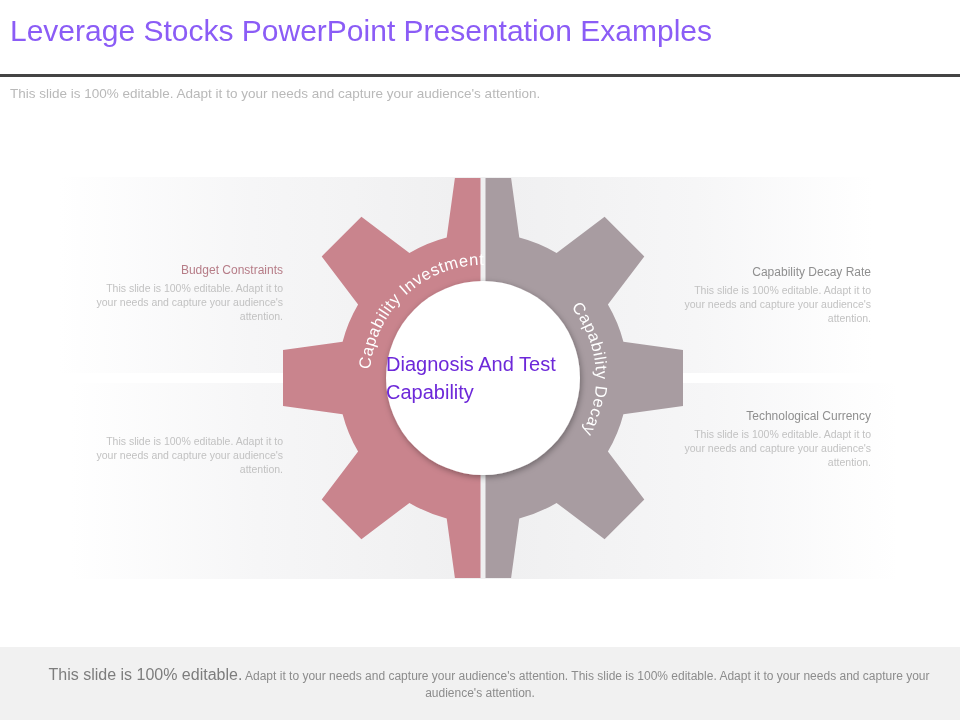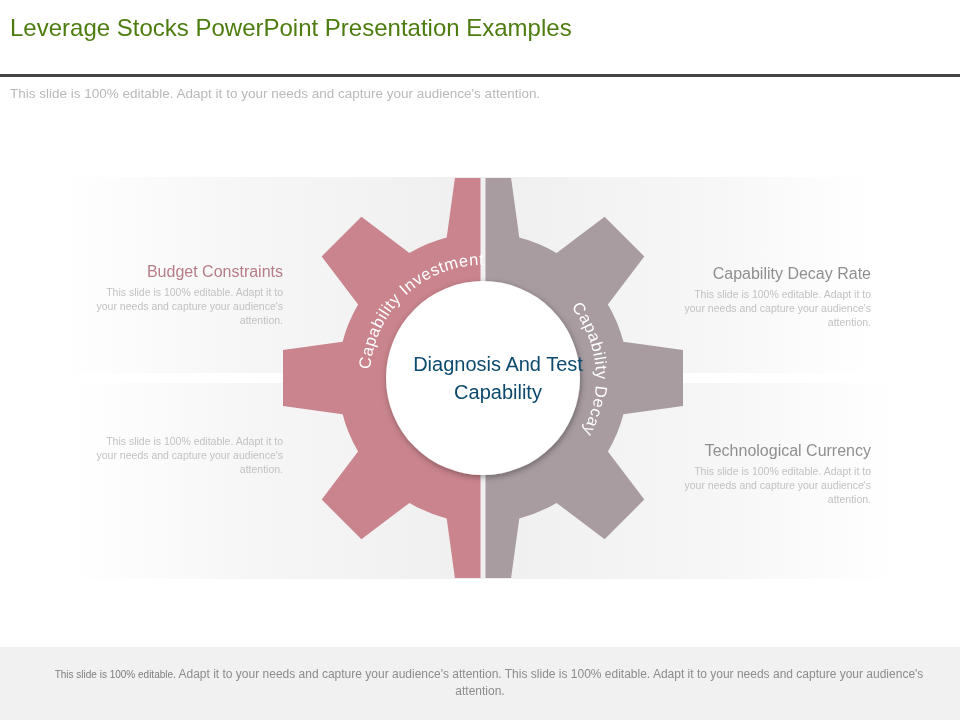--- a/index.html
+++ b/index.html
@@ -3,64 +3,64 @@
 <meta charset="utf-8">
 <style>
   html, body { margin: 0; padding: 0; }
   body {
     width: 960px; height: 720px; position: relative; overflow: hidden;
     background: #ffffff;
     font-family: "Liberation Sans", "DejaVu Sans", sans-serif;
   }
   .title {
     position: absolute; left: 10px; top: 14px;
-    font-size: 24px; color: #4d7c0f; letter-spacing: 0px; white-space: nowrap;
+    font-size: 30px; color: #8b5cf6; letter-spacing: 0px; white-space: nowrap;
   }
   .rule {
     position: absolute; left: 0; top: 74px; width: 960px; height: 3px; background: #444444;
   }
   .subtitle {
     position: absolute; left: 10px; top: 86px;
     font-size: 13.5px; color: #b9b9b9; white-space: nowrap;
   }
   .panel { position: absolute; }
   .panel.lt { left: 58px; top: 177px; width: 430px; height: 196px;
     background: linear-gradient(to right, #ffffff 0%, #f6f6f7 45%, #efeff0 100%); }
   .panel.lb { left: 70px; top: 383px; width: 418px; height: 196px;
     background: linear-gradient(to right, #ffffff 0%, #f6f6f7 45%, #efeff0 100%); }
   .panel.rt { left: 478px; top: 177px; width: 395px; height: 196px;
     background: linear-gradient(to left, #ffffff 0%, #f6f6f7 45%, #efeff0 100%); }
   .panel.rb { left: 478px; top: 383px; width: 420px; height: 196px;
     background: linear-gradient(to left, #ffffff 0%, #f6f6f7 45%, #efeff0 100%); }
 
   .item { position: absolute; width: 200px; }
-  .item .head { font-size: 16px; white-space: nowrap; }
+  .item .head { font-size: 12px; white-space: nowrap; }
   .item .body { font-size: 10.5px; line-height: 14px; color: #c2c2c2; margin-top: 4px; }
   .item.left { text-align: right; }
   .item.left .head { color: #b67c87; }
   .item.right { text-align: right; }
   .item.right .head { color: #8f8f8f; }
   #item-tl { left: 83px; top: 263px; }
   #item-bl { left: 83px; top: 430px; }
   #item-tr { left: 671px; top: 265px; }
-  #item-br { left: 671px; top: 442px; }
+  #item-br { left: 671px; top: 409px; }
 
   #gear { position: absolute; left: 0; top: 0; }
 
   .center-label {
-    position: absolute; left: 408px; top: 350px; width: 180px; text-align: center;
-    font-size: 20px; line-height: 28px; color: #0c4a6e;
+    position: absolute; left: 386px; top: 350px; width: 180px; text-align: left;
+    font-size: 20px; line-height: 28px; color: #6d28d9;
   }
 
   .footer {
     position: absolute; left: 0; top: 647px; width: 960px; height: 73px; background: #f1f1f1;
     text-align: center; box-sizing: border-box; padding: 19px 18px 0 18px;
     color: #8c8c8c; font-size: 12px; line-height: 17px;
   }
-  .footer .lead { font-size: 10px; color: #7d7d7d; margin-left: 18px; }
+  .footer .lead { font-size: 16px; color: #7d7d7d; margin-left: 18px; }
 </style>
 </head>
 <body>
 
 <div class="title">Leverage Stocks PowerPoint Presentation Examples</div>
 <div class="rule"></div>
 <div class="subtitle">This slide is 100% editable. Adapt it to your needs and capture your audience's attention.</div>
 
 <div class="panel lt"></div>
 <div class="panel lb"></div>

